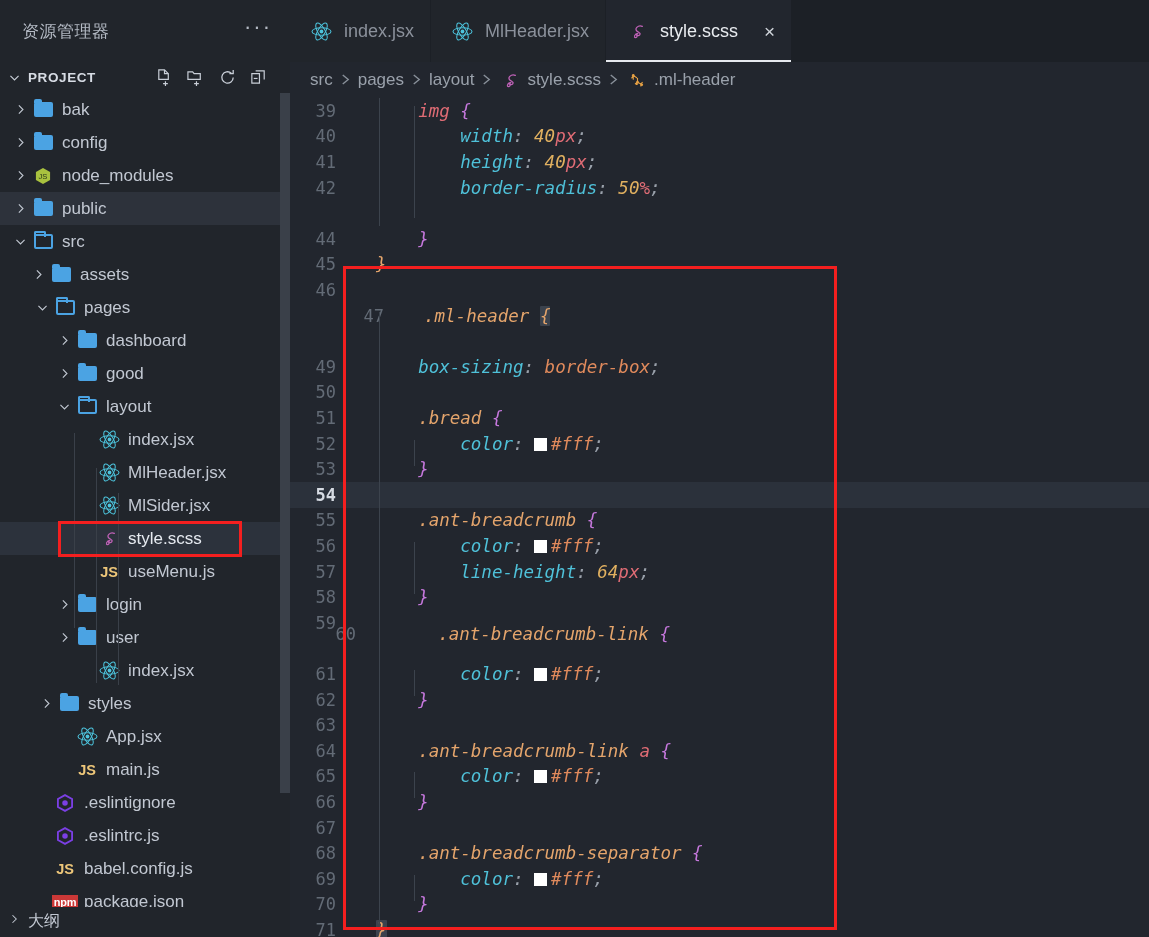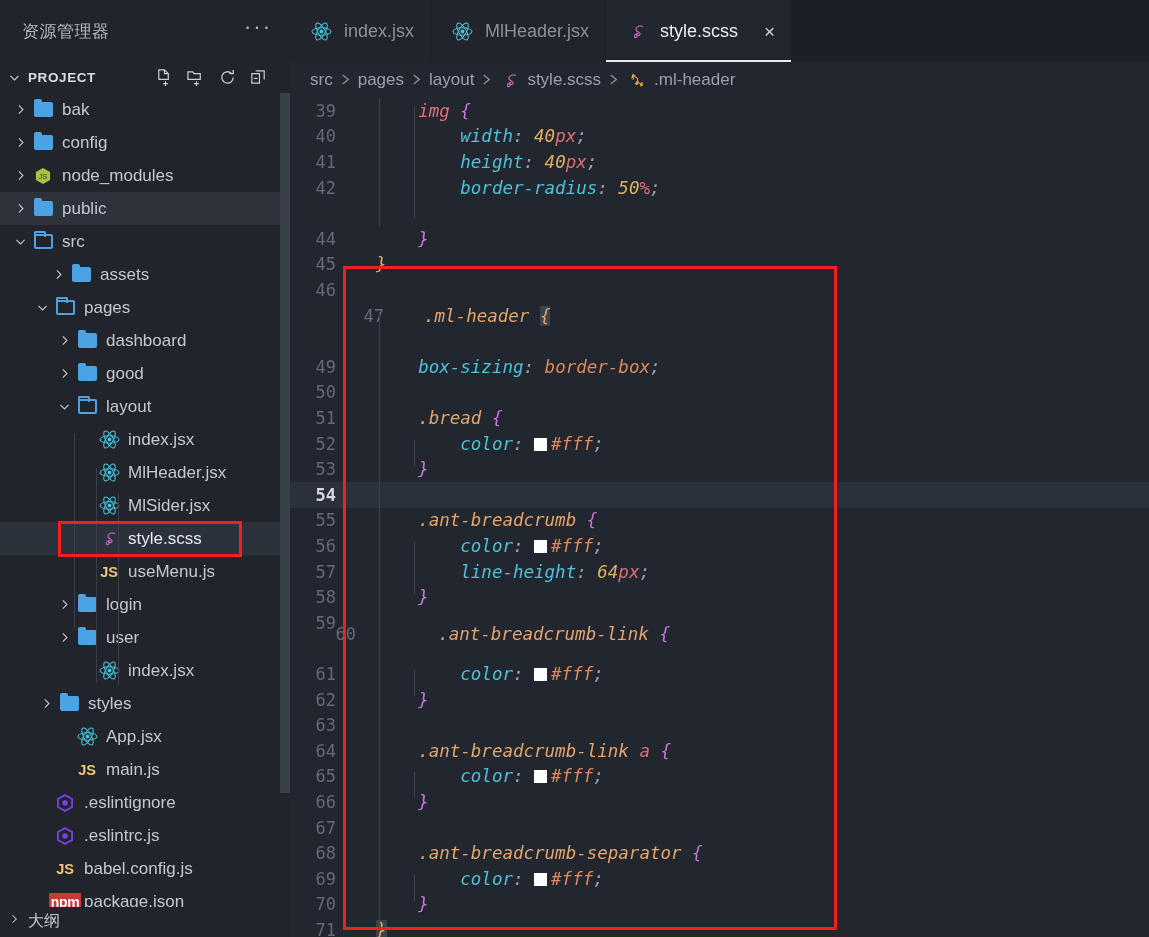--- a/index.html
+++ b/index.html
@@ -223,21 +223,21 @@
           <span class="chev">
             <svg width="13" height="13" viewBox="0 0 16 16">
               <path d="M3 6l5 5 5-5" fill="none" stroke="#c2c8d2" stroke-width="1.4"></path>
             </svg>
           </span>
           <span class="ico">
             <span class="folder-open"></span>
           </span>
           <span class="lbl">src</span>
         </div>
-        <div class="row" style="padding-left: 48px;">
+        <div class="row" style="padding-left: 28px;">
           <span class="chev">
             <svg width="13" height="13" viewBox="0 0 16 16">
               <path d="M6 3l5 5-5 5" fill="none" stroke="#c2c8d2" stroke-width="1.4"></path>
             </svg>
           </span>
           <span class="ico">
             <span class="folder-solid"></span>
           </span>
           <span class="lbl">assets</span>
         </div>
@@ -425,21 +425,21 @@
         <div class="row" style="padding-left: 32px;">
           <span class="chev blank"></span>
           <span class="ico">
             <b style="color:#eec77a;font-size:14.5px;font-family:'Liberation Sans',sans-serif;">JS</b>
           </span>
           <span class="lbl">babel.config.js</span>
         </div>
         <div class="row" style="padding-left: 32px;">
           <span class="chev blank"></span>
           <span class="ico">
-            <b style="color:#fff;background:#cb3837;font-size:14px;padding:1px 2px;font-family:'Liberation Sans',sans-serif;letter-spacing:-.3px;">npm</b>
+            <b style="color:#fff;background:#cb3837;font-size:11px;padding:1px 2px;font-family:'Liberation Sans',sans-serif;letter-spacing:-.3px;">npm</b>
           </span>
           <span class="lbl">package.json</span>
         </div>
         <div class="ind-line" style="left: 74px; top: 340px; height: 195px; bottom: auto;"></div>
         <div class="ind-line" style="left: 96px; top: 375px; height: 215px; bottom: auto;"></div>
         <div class="ind-line" style="left: 118px; top: 400px; height: 192px; bottom: auto;"></div>
         <div class="scrollbar-sb" style="top: 0px; height: 700px;"></div>
       </div>
 
     <div style="height:30px;background:#21252b;overflow:hidden;position:relative;">

